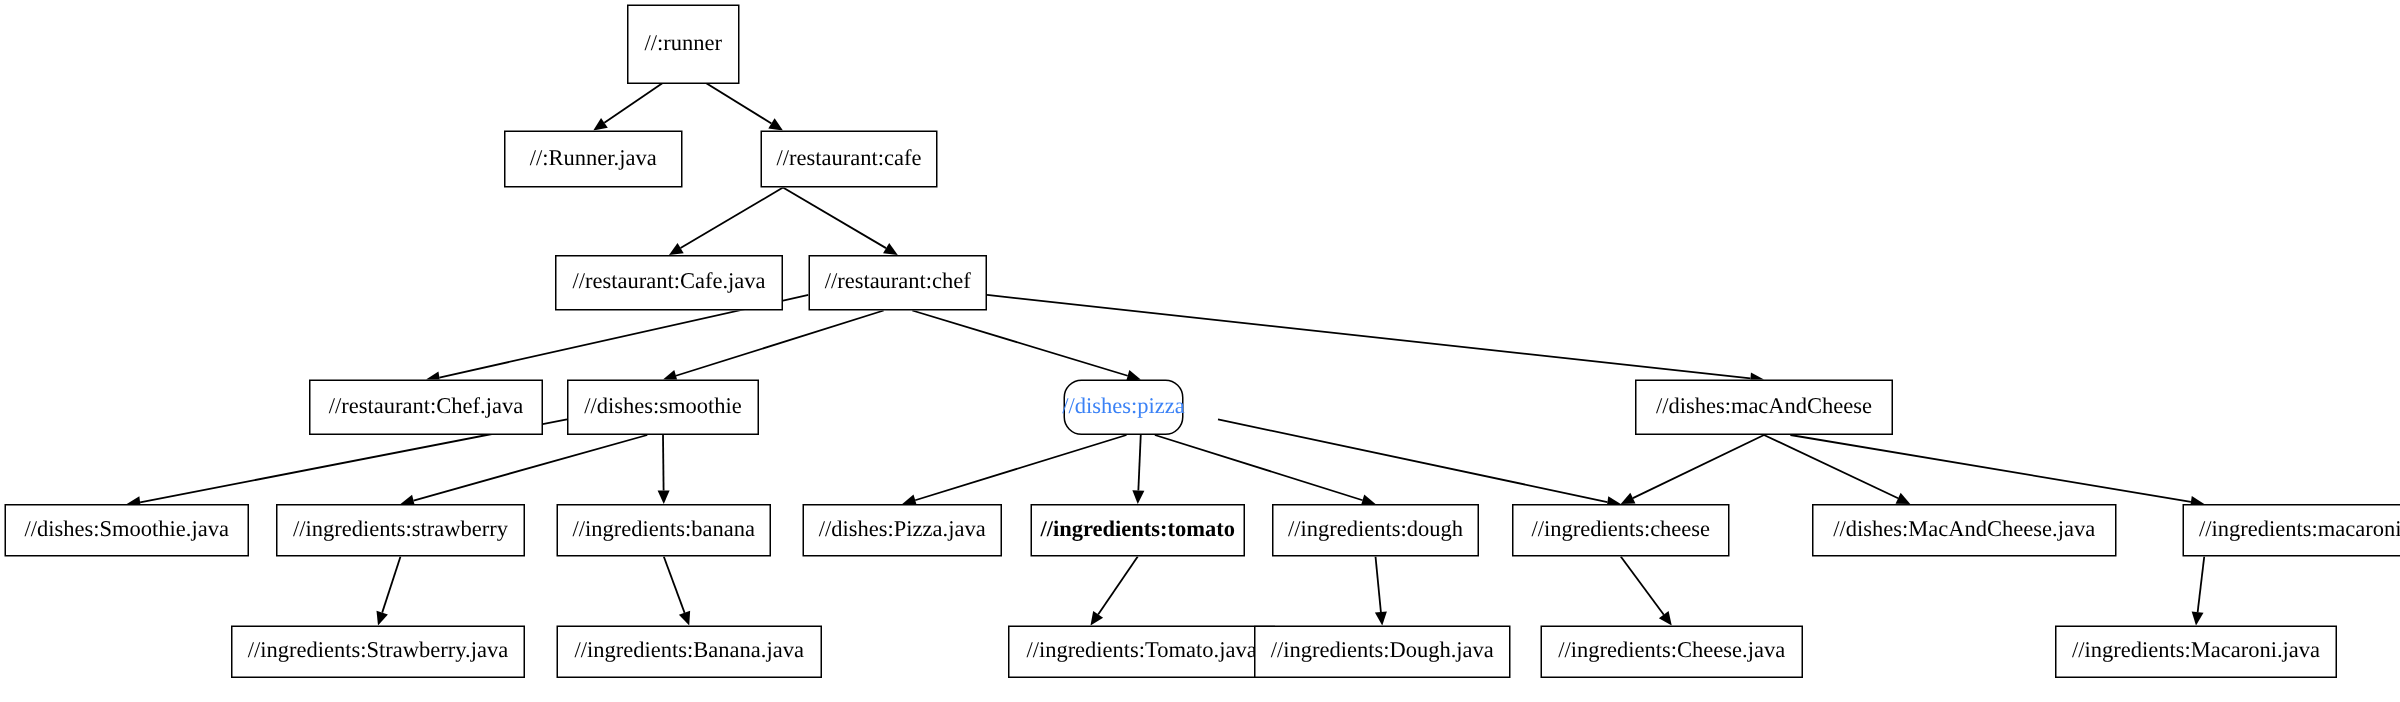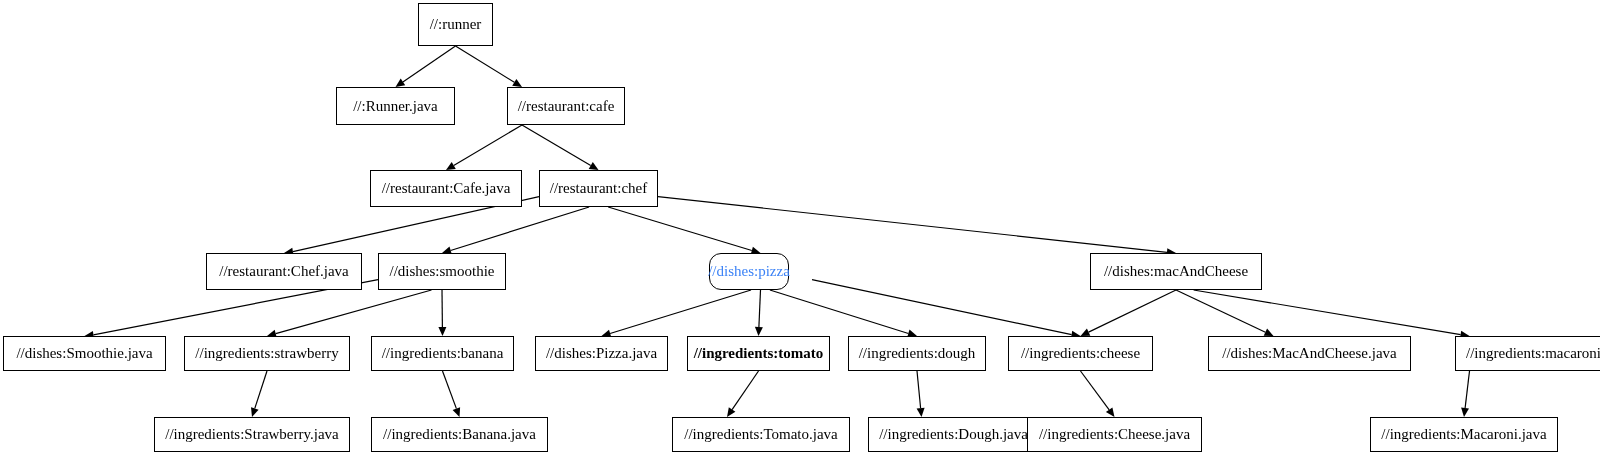--- a/index.html
+++ b/index.html
@@ -92,21 +92,21 @@
       <polygon points="459.5,417.0 452.6,409.9 460.1,407.2" fill="#000000"></polygon>
       <line x1="758.5" y1="371.0" x2="732.1" y2="409.6" stroke="#000000" stroke-width="1.2"></line>
       <polygon points="727.0,417.0 728.8,407.3 735.4,411.8" fill="#000000"></polygon>
       <line x1="917.0" y1="371.0" x2="920.6" y2="408.0" stroke="#000000" stroke-width="1.2"></line>
       <polygon points="921.5,417.0 916.6,408.4 924.6,407.7" fill="#000000"></polygon>
       <line x1="1080.5" y1="371.0" x2="1109.2" y2="409.8" stroke="#000000" stroke-width="1.2"></line>
       <polygon points="1114.5,417.0 1105.9,412.1 1112.4,407.4" fill="#000000"></polygon>
       <line x1="1469.5" y1="371.0" x2="1465.1" y2="408.1" stroke="#000000" stroke-width="1.2"></line>
       <polygon points="1464.0,417.0 1461.1,407.6 1469.0,408.5" fill="#000000"></polygon>
     </svg>
-<div class="graph-node" style="left: 418px; top: 3px; width: 75px; height: 43px; border-color: rgb(0, 0, 0); background: rgb(255, 255, 255); color: rgb(0, 0, 0);">
+<div class="graph-node" style="left: 418px; top: 3px; width: 75px; height: 53px; border-color: rgb(0, 0, 0); background: rgb(255, 255, 255); color: rgb(0, 0, 0);">
       <span class="node-label">//:runner</span>
     </div>
     <div class="graph-node" style="left: 336px; top: 87px; width: 119px; height: 38px; border-color: rgb(0, 0, 0); background: rgb(255, 255, 255); color: rgb(0, 0, 0); justify-content: center;">
       <span class="node-label">//:Runner.java</span>
     </div>
     <div class="graph-node" style="left: 463px; top: 87px; width: 118px; height: 38px; border-color: rgb(0, 0, 0); background: rgb(255, 255, 255); color: rgb(0, 0, 0); margin-left: 44px;">
       <span class="node-label">//restaurant:cafe</span>
     </div>
     <div class="graph-node" style="left: 370px; top: 170px; width: 152px; height: 37px; border-color: rgb(0, 0, 0); background: rgb(255, 255, 255); color: rgb(0, 0, 0);">
       <span class="node-label">//restaurant:Cafe.java</span>
@@ -155,21 +155,21 @@
     </div>
     <div class="graph-node" style="left: 154px; top: 417px; width: 196px; height: 35px; border-color: rgb(0, 0, 0); background: rgb(255, 255, 255); color: rgb(0, 0, 0); text-align: center;">
       <span class="node-label">//ingredients:Strawberry.java</span>
     </div>
     <div class="graph-node" style="left: 371px; top: 417px; width: 177px; height: 35px; border-color: rgb(0, 0, 0); background: rgb(255, 255, 255); color: rgb(0, 0, 0);">
       <span class="node-label">//ingredients:Banana.java</span>
     </div>
     <div class="graph-node" style="left: 638px; top: 417px; width: 178px; height: 35px; border-color: rgb(0, 0, 0); background: rgb(255, 255, 255); color: rgb(0, 0, 0); margin-left: 34px;">
       <span class="node-label">//ingredients:Tomato.java</span>
     </div>
-    <div class="graph-node" style="left: 836px; top: 417px; width: 171px; height: 35px; border-color: rgb(0, 0, 0); background: rgb(255, 255, 255); color: rgb(0, 0, 0); margin-left: 32px;">
+    <div class="graph-node" style="left: 836px; top: 417px; width: 171px; height: 35px; border-color: rgb(0, 0, 0); background: rgb(255, 255, 255); color: rgb(0, 0, 0);">
       <span class="node-label">//ingredients:Dough.java</span>
     </div>
     <div class="graph-node" style="left: 1027px; top: 417px; width: 175px; height: 35px; border-color: rgb(0, 0, 0); background: rgb(255, 255, 255); color: rgb(0, 0, 0);">
       <span class="node-label">//ingredients:Cheese.java</span>
     </div>
     <div class="graph-node" style="left: 1370px; top: 417px; width: 188px; height: 35px; border-color: rgb(0, 0, 0); background: rgb(255, 255, 255); color: rgb(0, 0, 0);">
       <span class="node-label">//ingredients:Macaroni.java</span>
     </div>
   </div>
 

